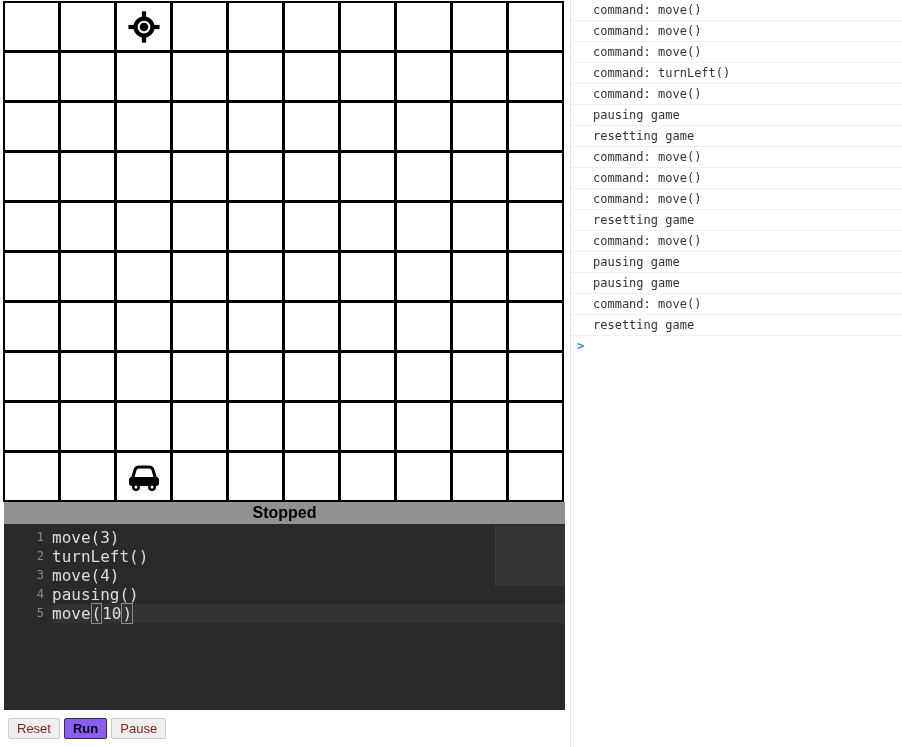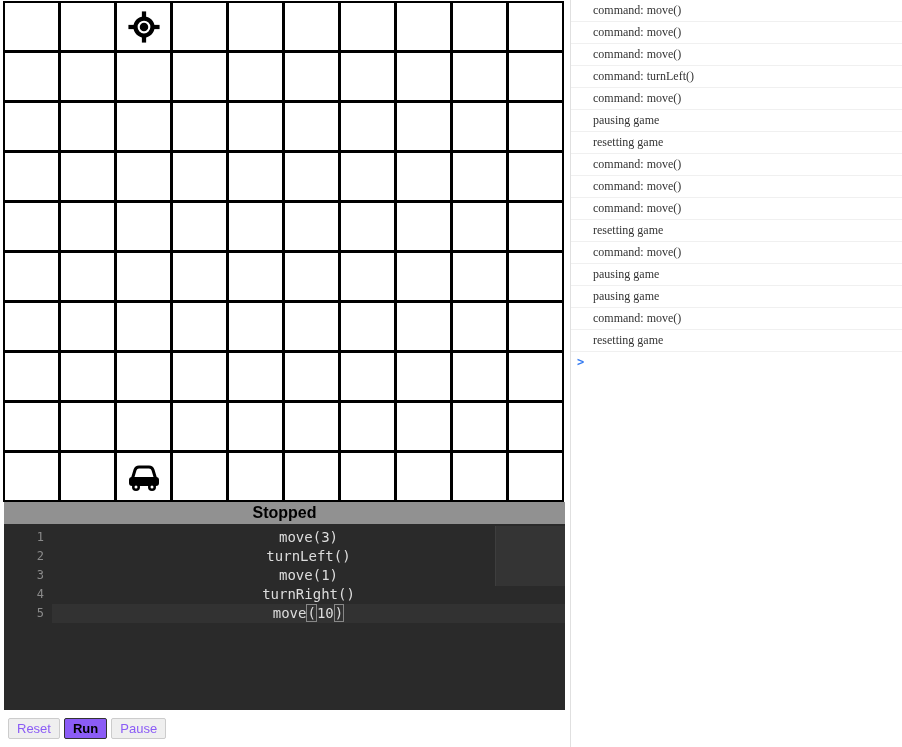--- a/index.html
+++ b/index.html
@@ -59,22 +59,21 @@
     padding: 4px 8px 4px 4px;
     user-select: none;
     width: 48px;
     font-size: 12px;
     line-height: 19px;
   }
   .code-lines {
     padding: 4px 0;
     flex: 1;
     line-height: 19px;
-    font-size: 14px;
-    text-align: center;
+    font-size: 16px;
   }
   .code-line { white-space: pre; }
   .code-line.active {
     background: rgba(255,255,255,0.04);
   }
   .bracket-box {
     border: 1px solid #888;
     padding: 0;
   }
   .mini-scroll {
@@ -100,38 +99,37 @@
     border: 1px solid #a0a0a0;
     border-radius: 2px;
     color: #000;
   }
   .controls button.primary {
     background: #8b5cf6;
     border: 1.5px solid #333;
     font-weight: 600;
   }
   .controls button.disabled {
-    color: #8b5cf6;
+    color: #7f1d1d;
     border-color: #ccc;
     text-align: right;
   }
   .right-panel {
     flex: 1;
     border-left: 1px solid #e0e0e0;
     font-family: Consolas, monospace;
     font-size: 12px;
     background: #fff;
     overflow: hidden;
   }
   .log-line {
     padding: 3px 18px 3px 22px;
     border-bottom: 1px solid #f0f0f0;
     color: #333;
     white-space: pre;
-    font-family: Liberation Serif, serif;
   }
   .prompt-line {
     padding: 3px 6px;
     color: #367cf1;
     font-weight: bold;
   }
   svg { display: block; }
 </style>
 </head>
 <body>
@@ -266,22 +264,22 @@
     <div class="gutter" id="gutter">
         <div>1</div>
         <div>2</div>
         <div>3</div>
         <div>4</div>
         <div>5</div>
       </div>
     <div class="code-lines" id="code-lines">
         <div class="code-line">move(3)</div>
         <div class="code-line">turnLeft()</div>
-        <div class="code-line">move(1)</div>
-        <div class="code-line">turnRight()</div>
+        <div class="code-line">move(4)</div>
+        <div class="code-line">pausing()</div>
         <div class="code-line active">move<span class="bracket-box">(</span>10<span class="bracket-box">)</span></div>
       </div>
     <div class="mini-scroll"></div>
   </div>
 
   <div class="controls">
     <button class="disabled">Reset</button>
     <button class="primary">Run</button>
     <button class="disabled">Pause</button>
   </div>

